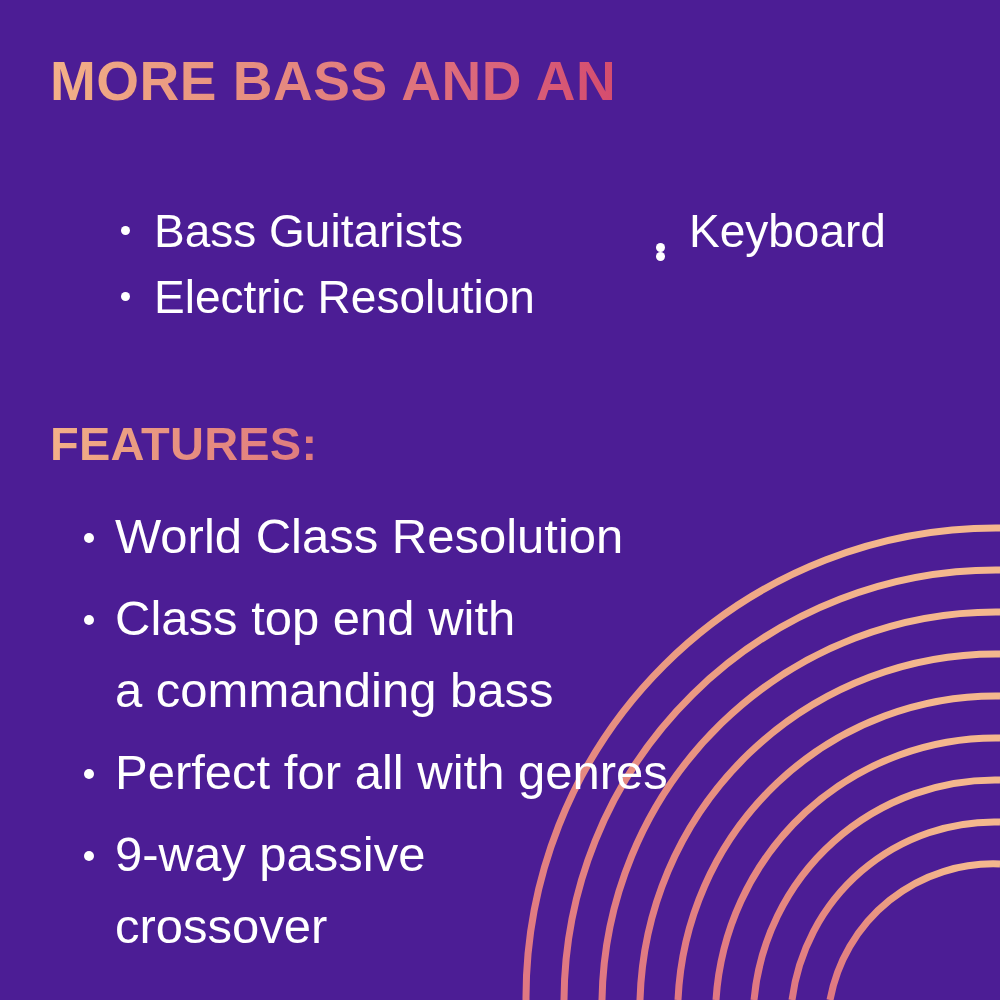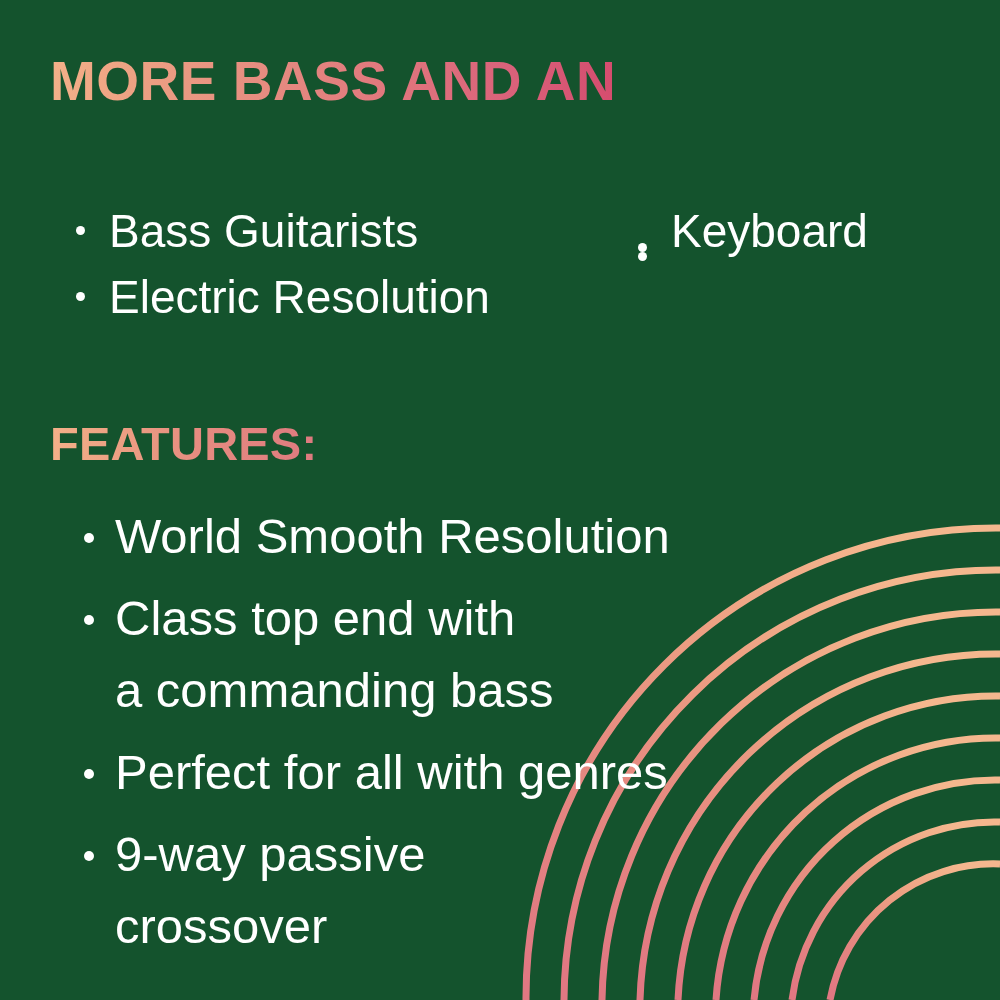--- a/index.html
+++ b/index.html
@@ -4,21 +4,21 @@
 <style>
   html, body {
     margin: 0;
     padding: 0;
     background: #0f2d3a;
   }
   #poster {
     position: relative;
     width: 1000px;
     height: 1000px;
-    background: #14532d;
+    background: #4c1d95;
     overflow: hidden;
     font-family: "Liberation Sans", sans-serif;
     -webkit-font-smoothing: antialiased;
   }
 
   
   #arc-decoration {
     position: absolute;
     right: 0;
     bottom: 0;
@@ -77,21 +77,21 @@
   }
 
   
   #audience-list {
     position: absolute;
     left: 0;
     top: 198px;
     width: 1000px;
     display: flex;
   }
-  #audience-col-left { width: 600px; }
+  #audience-col-left { width: 600px; padding-left: 45px; }
   #audience-col-right { width: 400px; }
 
   .audience-item {
     display: flex;
     align-items: baseline;
     color: #ffffff;
     font-size: 46px;
     line-height: 66px;
     font-weight: 400;
     white-space: nowrap;
@@ -192,21 +192,21 @@
         <span class="bullet"></span>
       </div>
     </div>
   </div>
 
   <h2 id="features-heading" class="gradient-heading">FEATURES:</h2>
 
   <div id="features-list">
     <div class="feature-item">
       <span class="bullet"></span>
-      <span class="feature-text">World Smooth Resolution</span>
+      <span class="feature-text">World Class Resolution</span>
     </div>
     <div class="feature-item">
       <span class="bullet"></span>
       <span class="feature-text">Class top end with
 a commanding bass</span>
     </div>
     <div class="feature-item">
       <span class="bullet"></span>
       <span class="feature-text">Perfect for all with genres</span>
     </div>

